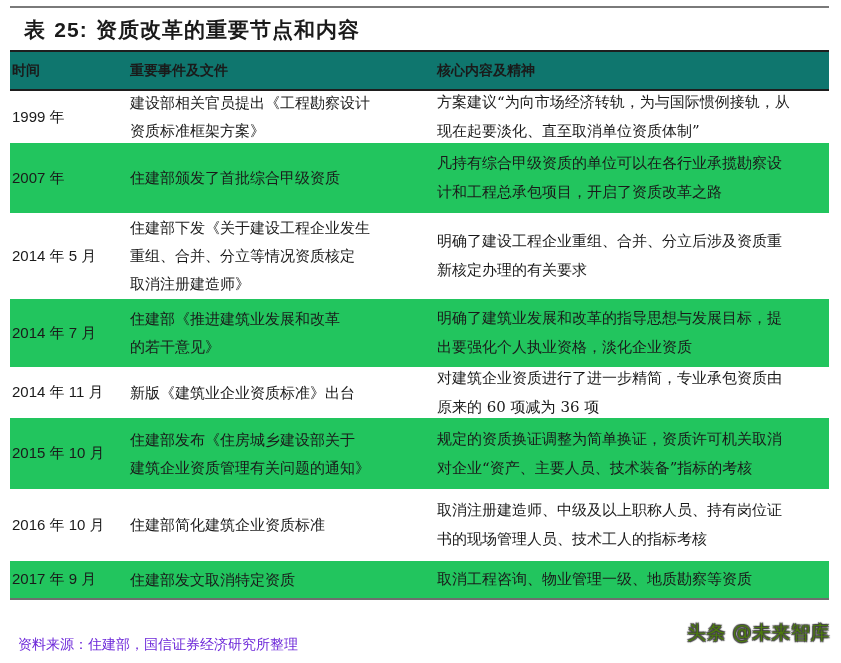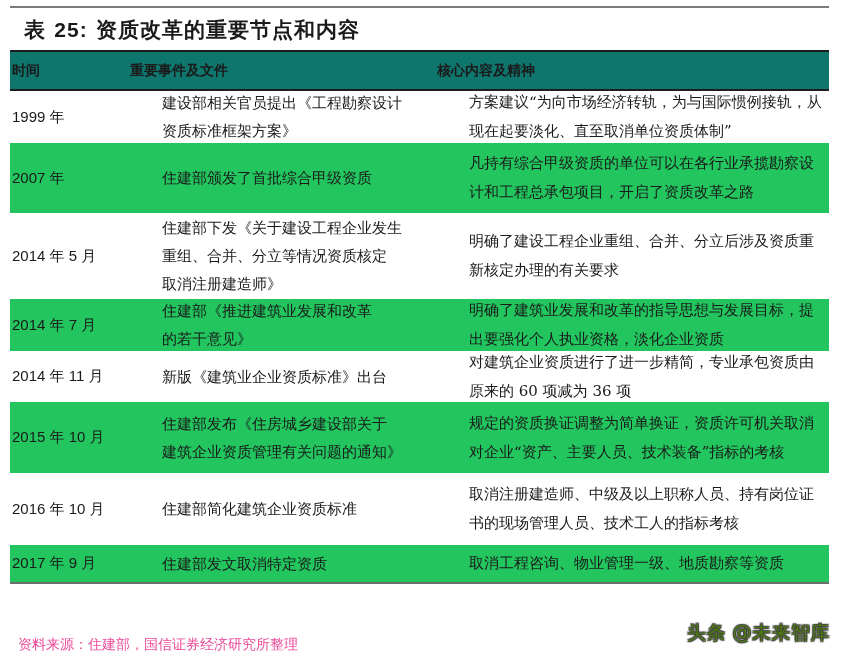--- a/index.html
+++ b/index.html
@@ -27,25 +27,25 @@
       position: relative; font-weight: bold; font-size: 14px;
     }
     .thead span { position: absolute; top: 0; line-height: 37px; }
     .row { position: relative; font-size: 15px; }
     .row.alt { background: #22c55e; }
     .cell { position: absolute; top: 0; bottom: 0; display: flex; align-items: center; }
     .c-time { left: 2px; width: 110px; font-family: "Liberation Sans", sans-serif; font-size: 15px; }
     .c-event { left: 120px; width: 290px; line-height: 28px; }
     .c-core { left: 427px; width: 390px; line-height: 29px; }
     .lines { display: block; }
-    .lines span { display: block; white-space: nowrap; margin-left: 32px; }
+    .lines span { display: block; white-space: nowrap; }
     .bottom-rule { height: 2px; background: #6e6e6e; }
     .source {
       position: absolute; left: 18px; top: 634px; font-size: 14px;
-      line-height: 20px; white-space: nowrap; color: #ec4899;
+      line-height: 20px; white-space: nowrap; color: #6d28d9;
     }
     .watermark {
       position: absolute; left: 687px; top: 620px; font-size: 19px;
       font-family: "DejaVu Sans", sans-serif; color: #4d7c0f;
       text-shadow: 0 0 1px #333, 1px 1px 1px #444, -1px -1px 1px #444, 1px -1px 1px #444, -1px 1px 1px #444;
       white-space: nowrap; letter-spacing: 0.5px;
     }
   </style>
 </head>
 <body>
@@ -106,21 +106,21 @@
     </div>
       </div>
     <div class="cell c-core">
         <div class="lines">
       <span>明确了建设工程企业重组、合并、分立后涉及资质重</span>
       <span>新核定办理的有关要求</span>
     </div>
       </div>
   </div>
 
-  <div class="row alt" style="height:52px">
+  <div class="row alt" style="height:68px">
     <div class="cell c-time">2014 年 7 月</div>
     <div class="cell c-event">
         <div class="lines">
       <span>住建部《推进建筑业发展和改革</span>
       <span>的若干意见》</span>
     </div>
       </div>
     <div class="cell c-core">
         <div class="lines">
       <span>明确了建筑业发展和改革的指导思想与发展目标，提</span>

